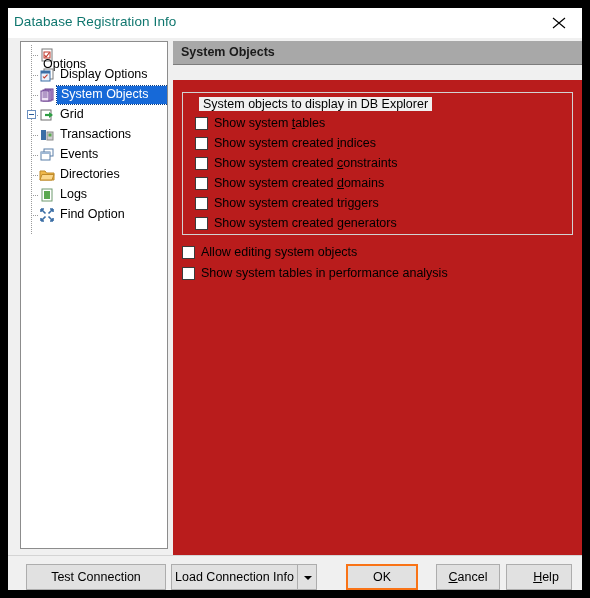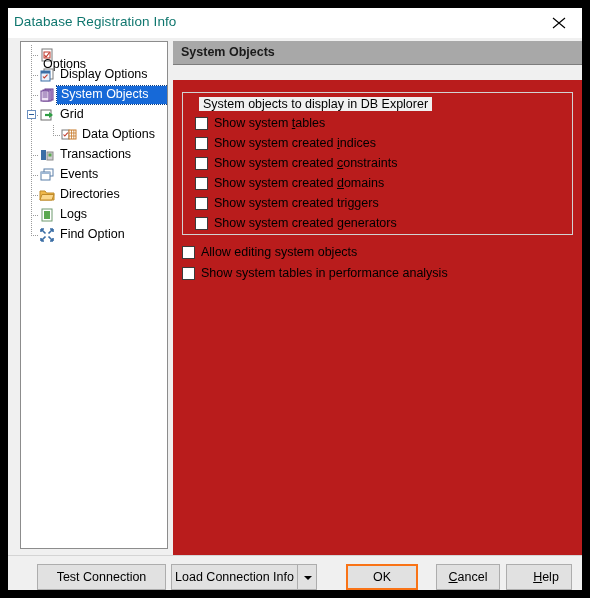--- a/index.html
+++ b/index.html
@@ -169,31 +169,20 @@
           <div class="hline" style="left: 10px; top: 10px; width: 8px;"></div>
           <div class="expander" style="left: 6px; top: 5px;"></div>
           <svg width="16" height="16" viewBox="0 0 16 16" class="ico" style="position: absolute; left: 18px; top: 2px;">
             <rect x="2" y="3" width="10" height="10" fill="#fff" stroke="#6f6f6f"></rect>
             <path d="M6 8 L13 8" stroke="#2f9e44" stroke-width="2.2"></path>
             <path d="M10 5 L14 8 L10 11 Z" fill="#2f9e44"></path>
           </svg>
           <div class="lbl" style="left: 39px;">Grid</div>
         </div>
         <div class="tnode">
-          <div class="hline" style="left: 32px; top: 10px; width: 8px;"></div>
-          <div class="vline" style="left: 32px; top: 0px; height: 10px;"></div>
-          <svg width="16" height="16" viewBox="0 0 16 16" class="ico" style="position: absolute; left: 40px; top: 2px;">
-            <rect x="1" y="3" width="7" height="9" fill="#fff" stroke="#7a7a7a"></rect>
-            <path d="M2.5 7.5 L3.8 9 L6.8 5.6" stroke="#c0392b" stroke-width="1.1" fill="none"></path>
-            <rect x="8" y="3" width="7" height="9" fill="#fff" stroke="#c87a2a"></rect>
-            <path d="M8 6 h7 M8 9 h7 M10.5 3 v9 M12.8 3 v9" stroke="#c87a2a" stroke-width="0.8"></path>
-          </svg>
-          <div class="lbl" style="left: 61px;">Data Options</div>
-        </div>
-        <div class="tnode">
           <div class="hline" style="left: 10px; top: 10px; width: 8px;"></div>
           <svg width="16" height="16" viewBox="0 0 16 16" class="ico" style="position: absolute; left: 18px; top: 2px;">
             <rect x="2" y="3" width="5" height="10" fill="#3b6ea5"></rect>
             <rect x="8" y="5" width="6" height="8" fill="#cfcfcf" stroke="#8a8a8a"></rect>
             <rect x="9.5" y="6.5" width="3" height="3" fill="#5aa84f"></rect>
           </svg>
           <div class="lbl" style="left: 39px;">Transactions</div>
         </div>
         <div class="tnode">
           <div class="hline" style="left: 10px; top: 10px; width: 8px;"></div>
@@ -274,21 +263,21 @@
         </div>
         <div class="cb-row" style="left: 9px; top: 185px;">
           <div class="cbox"></div>
           <div class="cb-lbl">Show system tables in performance analysis</div>
         </div>
       </div>
   </div>
 
   <div class="footer-sep"></div>
   <div class="footer">
-    <div class="btn" style="left:29px;width:129px;">Test Connection</div>
+    <div class="btn" style="left:18px;width:140px;">Test Connection</div>
     <div class="btn split-main" style="left:163px;width:126px;">Load Connection Info</div>
     <div class="split-arrow" style="left:289px;">
       <span class="arrow-gl"></span>
     </div>
     <div class="btn btn-ok" style="left:338px;width:72px;">OK</div>
     <div class="btn" style="left:418px;width:64px;margin-left:10px;"><span id="cancel-lbl"><u>C</u>ancel</span></div>
     <div class="btn" style="left:498px;width:66px;padding-left:14px;"><span id="help-lbl"><u>H</u>elp</span></div>
   </div>
 
 </div>

